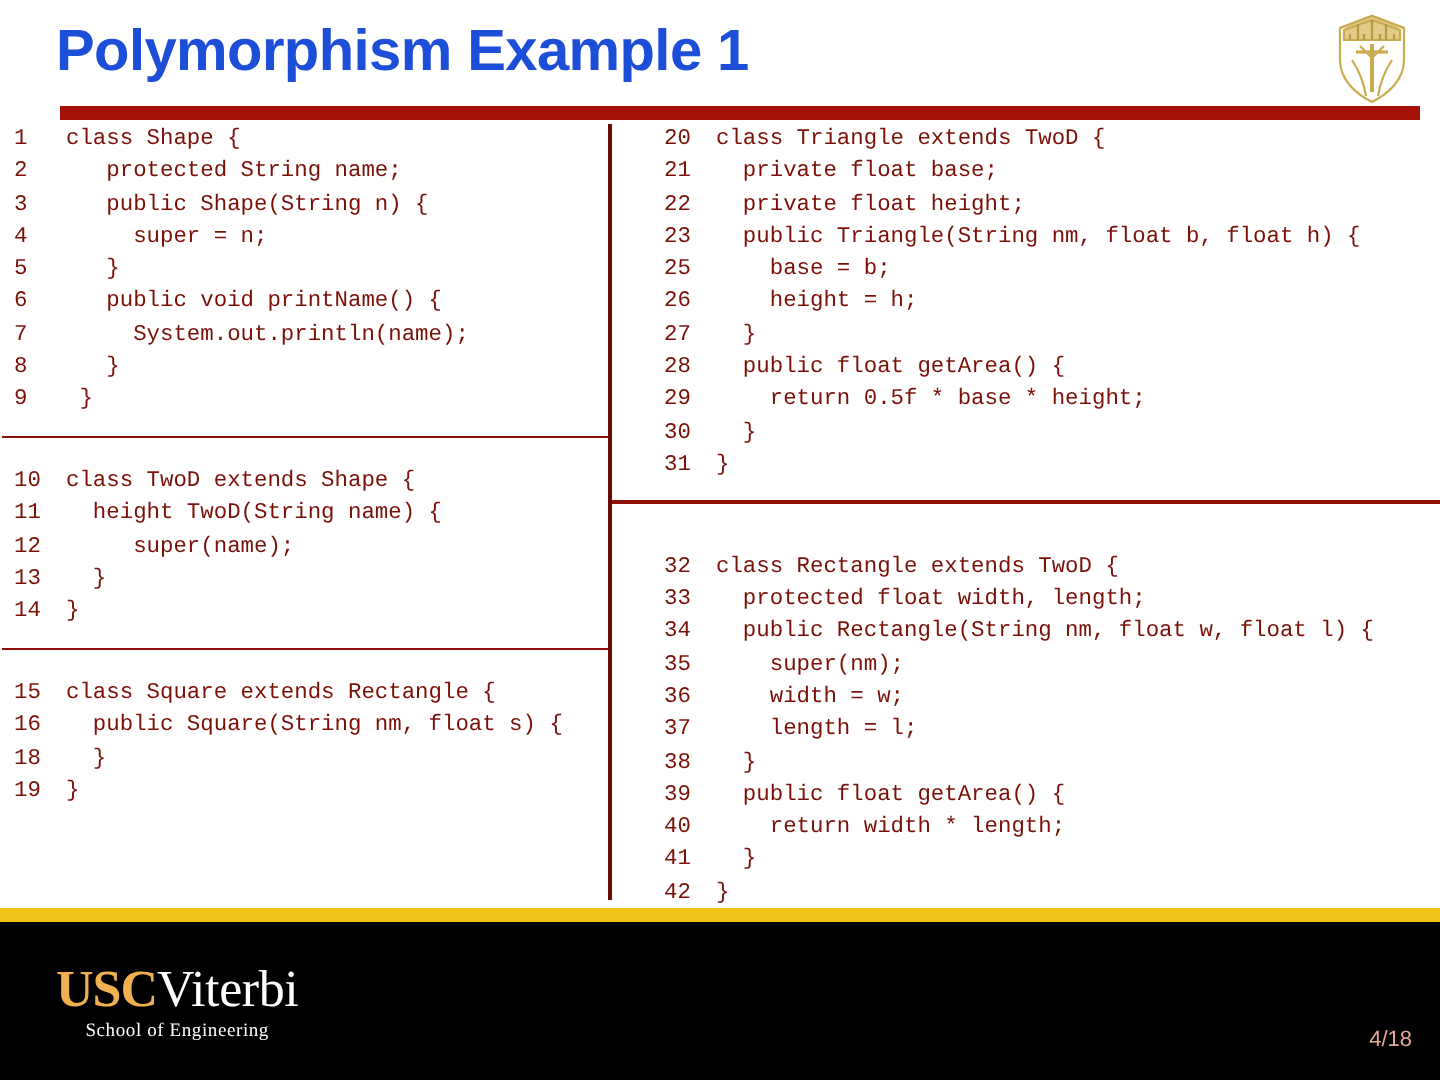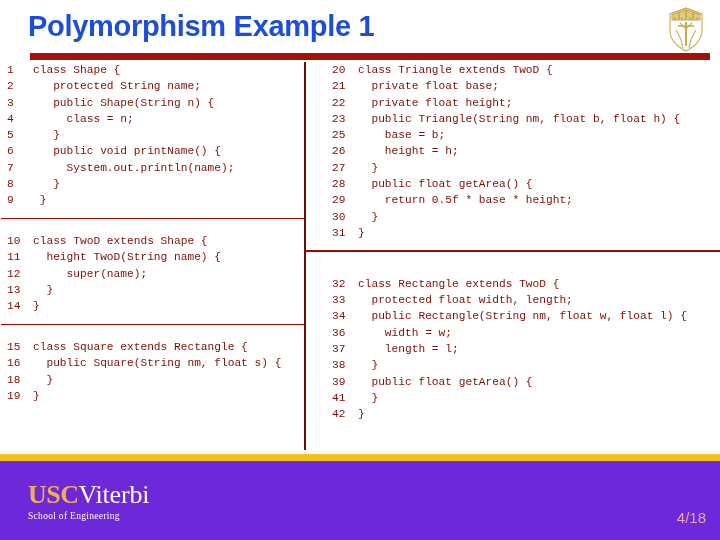--- a/index.html
+++ b/index.html
@@ -116,21 +116,21 @@
     width: 720px;
     height: 7px;
     background: #f2c318;
   }
   .footer {
     position: absolute;
     left: 0;
     top: 461px;
     width: 720px;
     height: 79px;
-    background: #6d28d9;
+    background: #000000;
   }
   .logo {
     position: absolute;
     left: 28px;
     top: 20px;
   }
   .logo-main {
     font-family: "Liberation Serif", serif;
     font-size: 26px;
     line-height: 28px;
@@ -142,30 +142,30 @@
     letter-spacing: -0.5px;
   }
   .logo-viterbi {
     color: #ffffff;
     letter-spacing: -0.2px;
   }
   .logo-sub {
     font-family: "Liberation Serif", serif;
     font-size: 9.5px;
     color: #ffffff;
-    text-align: left;
+    text-align: center;
     margin-top: 2px;
     letter-spacing: 0.3px;
   }
   .page-num {
     position: absolute;
     right: 14px;
     bottom: 14px;
     font-family: "Liberation Sans", sans-serif;
-    font-size: 15px;
+    font-size: 11px;
     color: #e7a8a0;
     margin-left: 24px;
   }
 </style>
 </head>
 <body>
 
 <div class="slide">
 
   <div class="slide-title">Polymorphism Example 1</div>
@@ -188,21 +188,21 @@
     </svg>
   </div>
 
   <div class="code-area">
     <div class="vdivider"></div>
     <div class="col col-left" id="col-left">
         <div class="block">
           <div class="code-line"><span class="ln">1</span><span>class Shape {</span></div>
           <div class="code-line"><span class="ln">2</span><span>   protected String name;</span></div>
           <div class="code-line"><span class="ln">3</span><span>   public Shape(String n) {</span></div>
-          <div class="code-line"><span class="ln">4</span><span>     class = n;</span></div>
+          <div class="code-line"><span class="ln">4</span><span>     super = n;</span></div>
           <div class="code-line"><span class="ln">5</span><span>   }</span></div>
           <div class="code-line"><span class="ln">6</span><span>   public void printName() {</span></div>
           <div class="code-line"><span class="ln">7</span><span>     System.out.println(name);</span></div>
           <div class="code-line"><span class="ln">8</span><span>   }</span></div>
           <div class="code-line"><span class="ln">9</span><span> }</span></div>
         </div>
         <div class="spacer-sm"></div>
         <div class="hrule"></div>
         <div class="spacer-md"></div>
         <div class="block">
@@ -236,24 +236,26 @@
           <div class="code-line"><span class="ln">30</span><span>  }</span></div>
           <div class="code-line"><span class="ln">31</span><span>}</span></div>
         </div>
         <div class="spacer-sm"></div>
         <div class="hrule"></div>
         <div class="spacer-lg"></div>
         <div class="block">
           <div class="code-line"><span class="ln">32</span><span>class Rectangle extends TwoD {</span></div>
           <div class="code-line"><span class="ln">33</span><span>  protected float width, length;</span></div>
           <div class="code-line"><span class="ln">34</span><span>  public Rectangle(String nm, float w, float l) {</span></div>
+          <div class="code-line"><span class="ln">35</span><span>    super(nm);</span></div>
           <div class="code-line"><span class="ln">36</span><span>    width = w;</span></div>
           <div class="code-line"><span class="ln">37</span><span>    length = l;</span></div>
           <div class="code-line"><span class="ln">38</span><span>  }</span></div>
           <div class="code-line"><span class="ln">39</span><span>  public float getArea() {</span></div>
+          <div class="code-line"><span class="ln">40</span><span>    return width * length;</span></div>
           <div class="code-line"><span class="ln">41</span><span>  }</span></div>
           <div class="code-line"><span class="ln">42</span><span>}</span></div>
         </div>
       </div>
   </div>
 
   <div class="gold-bar"></div>
   <div class="footer">
     <div class="logo">
       <div class="logo-main">

